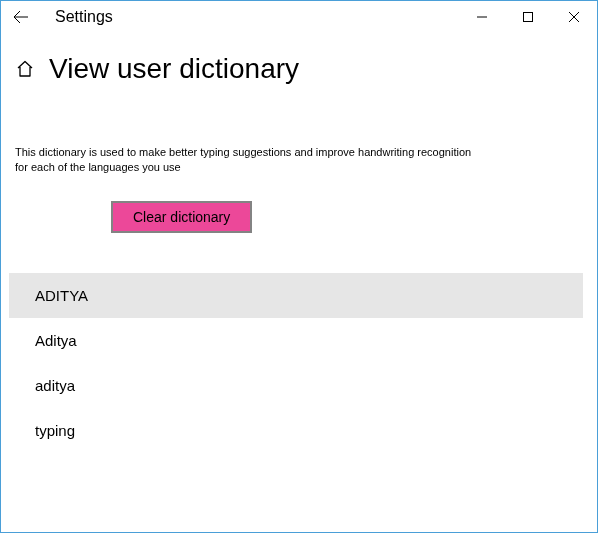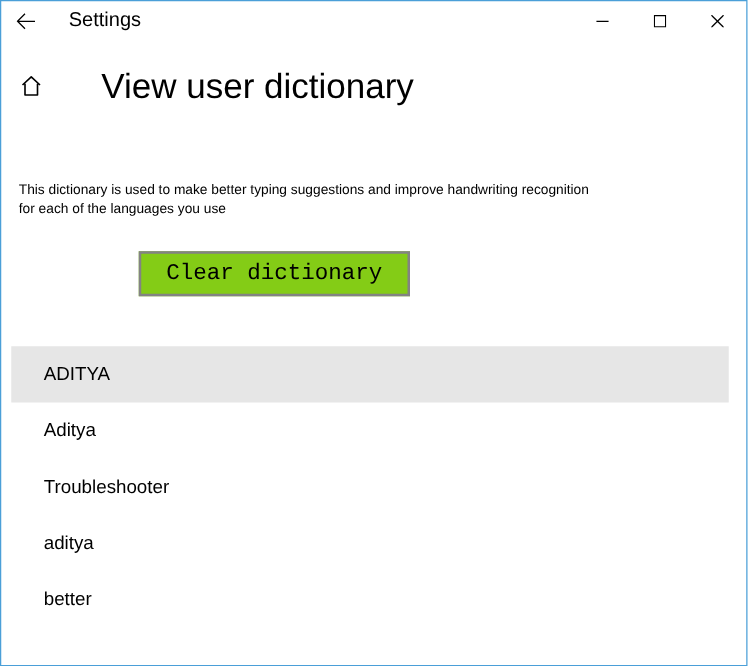--- a/index.html
+++ b/index.html
@@ -57,37 +57,36 @@
   }
   .home-icon {
     display: flex;
     align-items: center;
     justify-content: center;
   }
   .page-title {
     font-size: 28px;
     font-weight: 400;
     color: #000;
-    margin-left: 32px;
   }
   .description {
     font-size: 11px;
     color: #000;
     line-height: 1.35;
     margin-bottom: 26px;
     max-width: 470px;
   }
   .clear-btn {
     margin-left: 96px;
     padding: 6px 20px;
-    background: #84cc16;
+    background: #ec4899;
     border: 2px solid #838383;
-    font-size: 18px;
+    font-size: 14px;
     color: #000;
-    font-family: Liberation Mono, monospace;
+    font-family: Liberation Sans, sans-serif;
     margin-bottom: 40px;
     display: inline-block;
   }
   .word-list {
     margin-left: -6px;
   }
   .word-item {
     padding: 14px 0 14px 26px;
     font-size: 15px;
     color: #000;
@@ -136,17 +135,16 @@
     <div class="page-title">View user dictionary</div>
   </div>
 
   <div class="description">This dictionary is used to make better typing suggestions and improve handwriting recognition for each of the languages you use</div>
 
   <button class="clear-btn">Clear dictionary</button>
 
   <div class="word-list">
     <div class="word-item selected">ADITYA</div>
     <div class="word-item">Aditya</div>
-    <div class="word-item">Troubleshooter</div>
     <div class="word-item">aditya</div>
-    <div class="word-item">better</div>
+    <div class="word-item">typing</div>
   </div>
 </div>
 
 </body></html>

